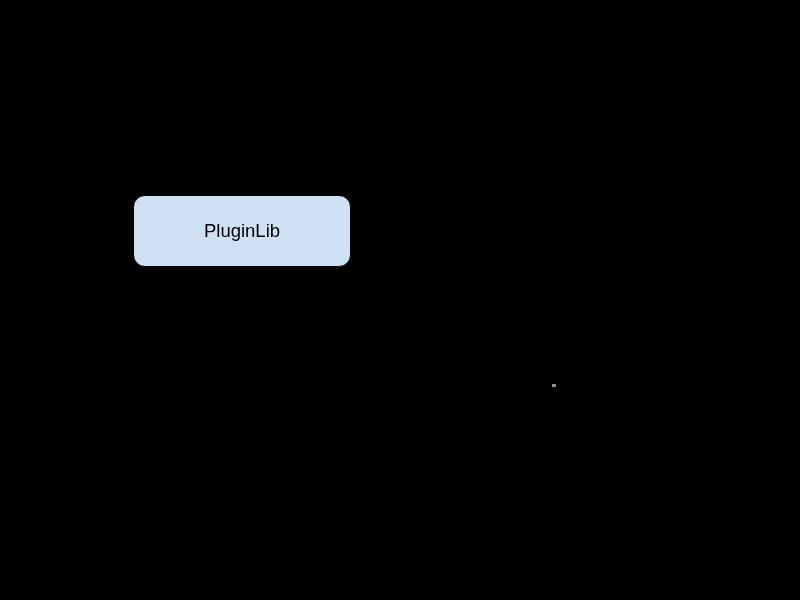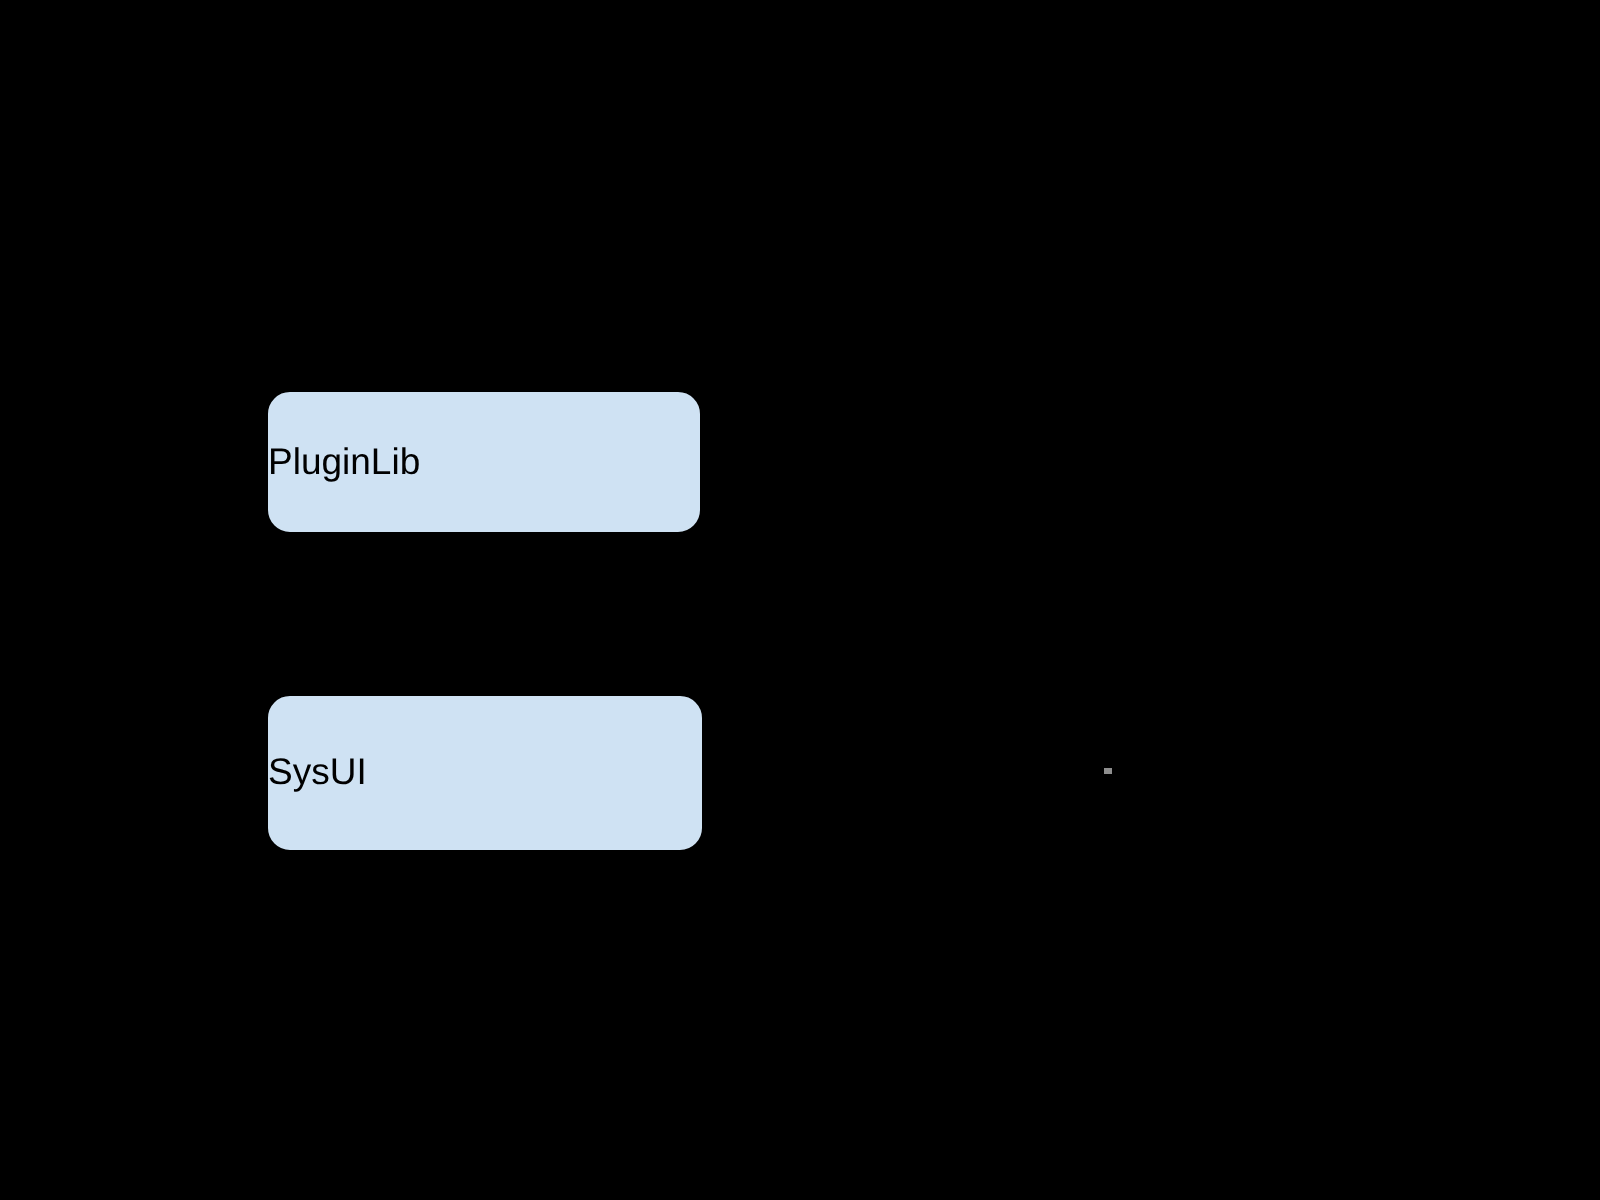--- a/index.html
+++ b/index.html
@@ -16,21 +16,21 @@
     font-family: "Liberation Sans", sans-serif;
   }
   .node {
     position: absolute;
     box-sizing: border-box;
     background: #cfe2f3;
     border: 1.5px solid #000000;
     color: #000000;
     display: flex;
     align-items: center;
-    justify-content: flex-start;
+    justify-content: center;
     font-size: 18.5px;
     line-height: 1;
     text-align: center;
   }
   .node.rounded {
     border-radius: 12px;
   }
   .node-pluginlib {
     left: 133px;
     top: 195px;
@@ -61,20 +61,17 @@
 </style>
 </head>
 <body>
 
 <div class="canvas">
 
   <div class="node rounded node-pluginlib">
     <span>PluginLib</span>
   </div>
 
-  <div class="node rounded node-sysui">
-    <span>SysUI</span>
-  </div>
 
 
   <div class="artifact-dash"></div>
 
 </div>
 
 </body></html>

